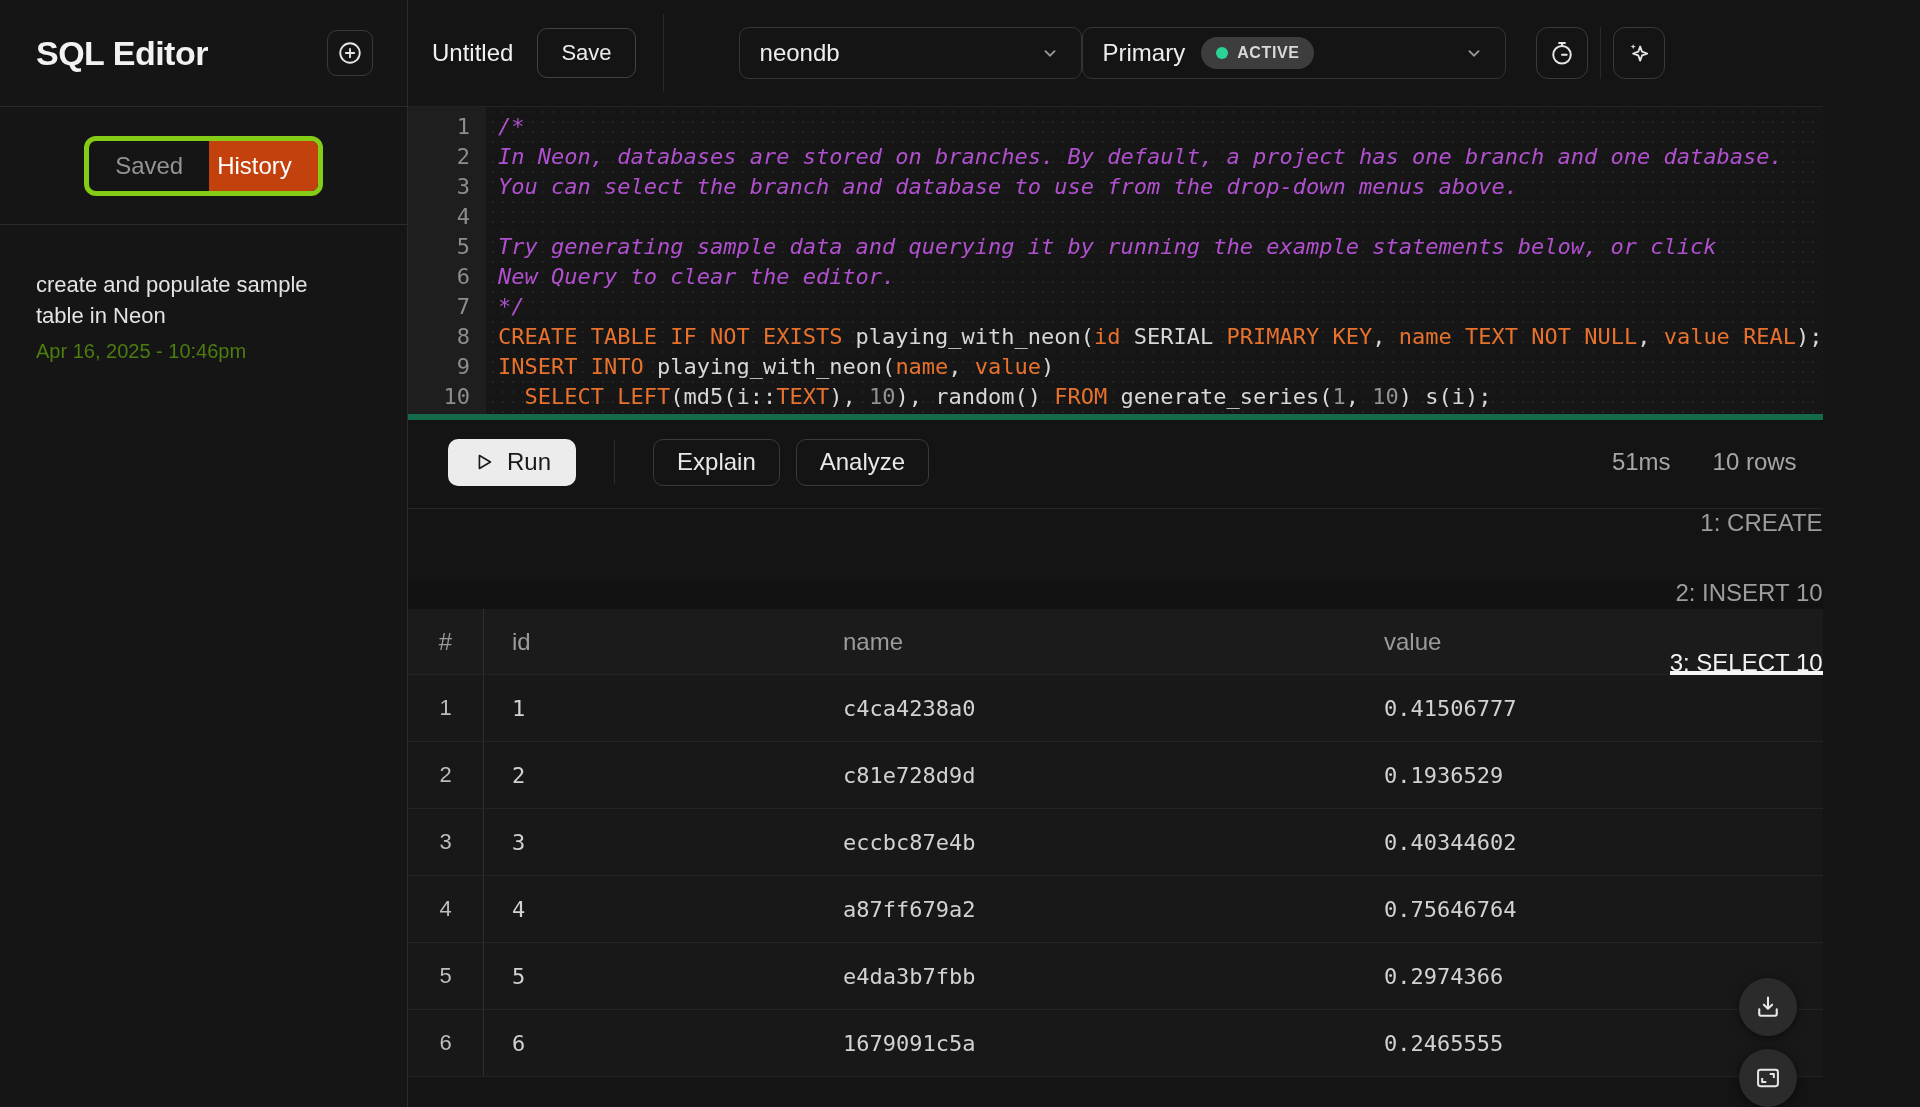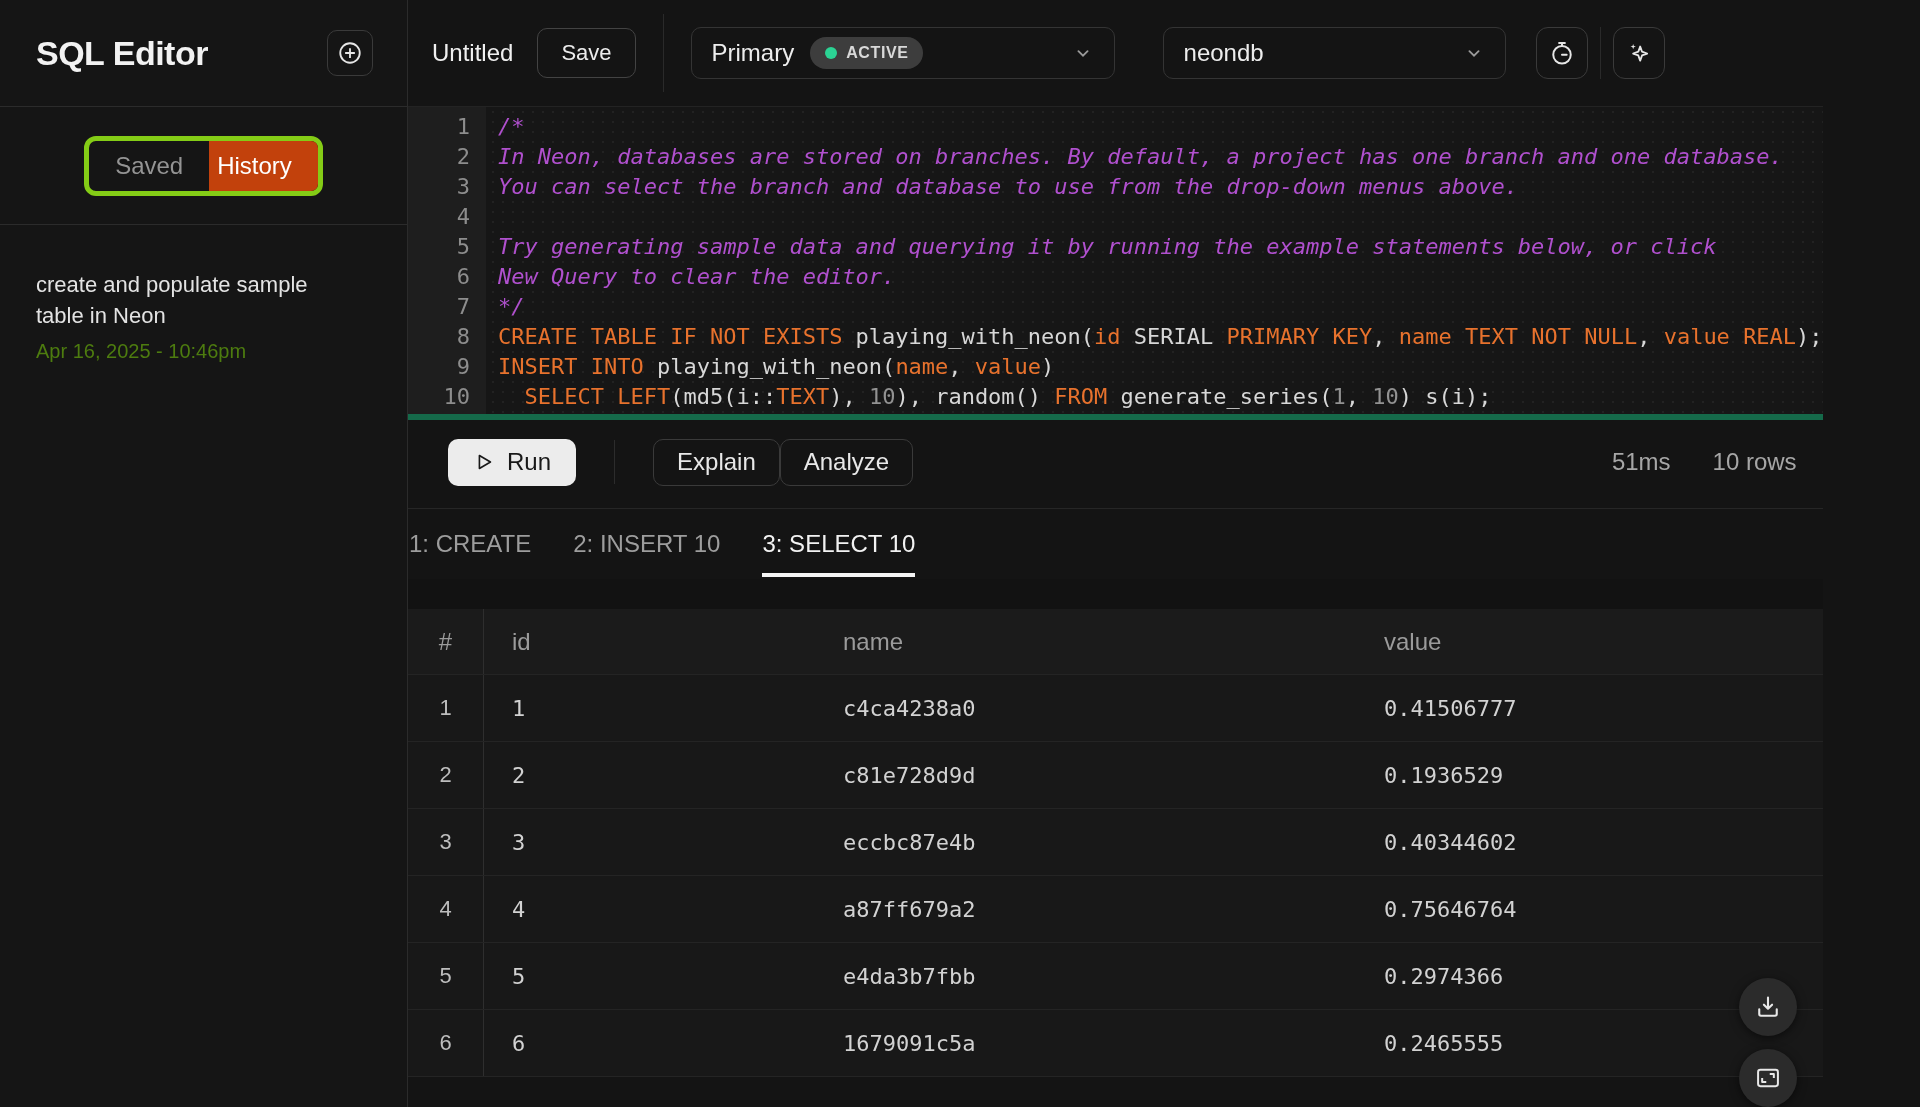--- a/index.html
+++ b/index.html
@@ -67,26 +67,26 @@
     padding-left:40px; gap:14px; }
   .status-text { font-size:24px; color:#dcdcdc; }
 
   .actions-bar { height:89px; border-bottom:1px solid #262626; display:flex; align-items:center;
     padding:0 26px 4px 40px; }
   .btn.run { display:flex; align-items:center; gap:12px; background:#ececec; color:#191919; border:none;
     height:47px; padding:0 25px; font-size:24px; font-weight:400; }
   .btn.ghost { height:47px; padding:0 23px; background:transparent; border:1px solid #3a3a3a;
     color:#e8e8e8; font-size:24px; }
   .actions-div { width:1px; height:44px; background:#2c2c2c; margin:0 38px; }
-  .ghost + .ghost { }
+  .ghost + .ghost { margin-left:16px; }
   .actions-spacer { flex:1; }
   .metric { font-size:24px; color:#a6a6a6; }
   .metric + .metric { margin-left:42px; }
 
-  .result-tabs { height:70px; display:flex; align-items:flex-start; gap:42px; padding-left:1px; }
+  .result-tabs { height:70px; display:flex; align-items:flex-end; gap:42px; padding-left:1px;flex-direction:column; }
   .rtab { position:relative; height:100%; display:flex; align-items:center; font-size:24px; color:#9d9d9d;
     background:none; border:none; cursor:pointer; font-family:inherit; }
   .rtab.active { color:#f2f2f2; }
   .rtab.active::after { content:""; position:absolute; left:0; right:0; bottom:2px; height:4px; background:#f5f5f5; }
 
   .results-gap { height:30px; background:#121212; }
   .rt { width:100%; }
   .rt-row { display:flex; border-bottom:1px solid #242424; background:#181818; }
   .rt-row.head { background:#1b1b1b; height:66px; }
   .rt-row.body { height:67px; }
@@ -137,35 +137,35 @@
         </div>
       </div>
   </aside>
 
   <main class="main">
 
     <div class="topbar">
       <span class="filename">Untitled</span>
       <button class="btn outline">Save</button>
       <div class="vdiv"></div>
+      <div class="dropdown db">
+        <span class="dd-label">neondb</span>
+        <span class="dd-spacer"></span>
+        <span>
+          <svg width="22" height="22" viewBox="0 0 24 24" fill="none" stroke="#9a9a9a" stroke-width="2" stroke-linecap="round">
+              <path d="M7 10l5 5 5-5"></path>
+            </svg>
+        </span>
+      </div>
       <div class="dropdown branch">
         <span class="dd-label">Primary</span>
         <span class="pill">
           <span class="dot"></span>
           <span class="pill-text">ACTIVE</span>
         </span>
-        <span class="dd-spacer"></span>
-        <span>
-          <svg width="22" height="22" viewBox="0 0 24 24" fill="none" stroke="#9a9a9a" stroke-width="2" stroke-linecap="round">
-              <path d="M7 10l5 5 5-5"></path>
-            </svg>
-        </span>
-      </div>
-      <div class="dropdown db">
-        <span class="dd-label">neondb</span>
         <span class="dd-spacer"></span>
         <span>
           <svg width="22" height="22" viewBox="0 0 24 24" fill="none" stroke="#9a9a9a" stroke-width="2" stroke-linecap="round">
               <path d="M7 10l5 5 5-5"></path>
             </svg>
         </span>
       </div>
       <div class="tb-icons">
         <button class="icon-btn lg">
           <span>

